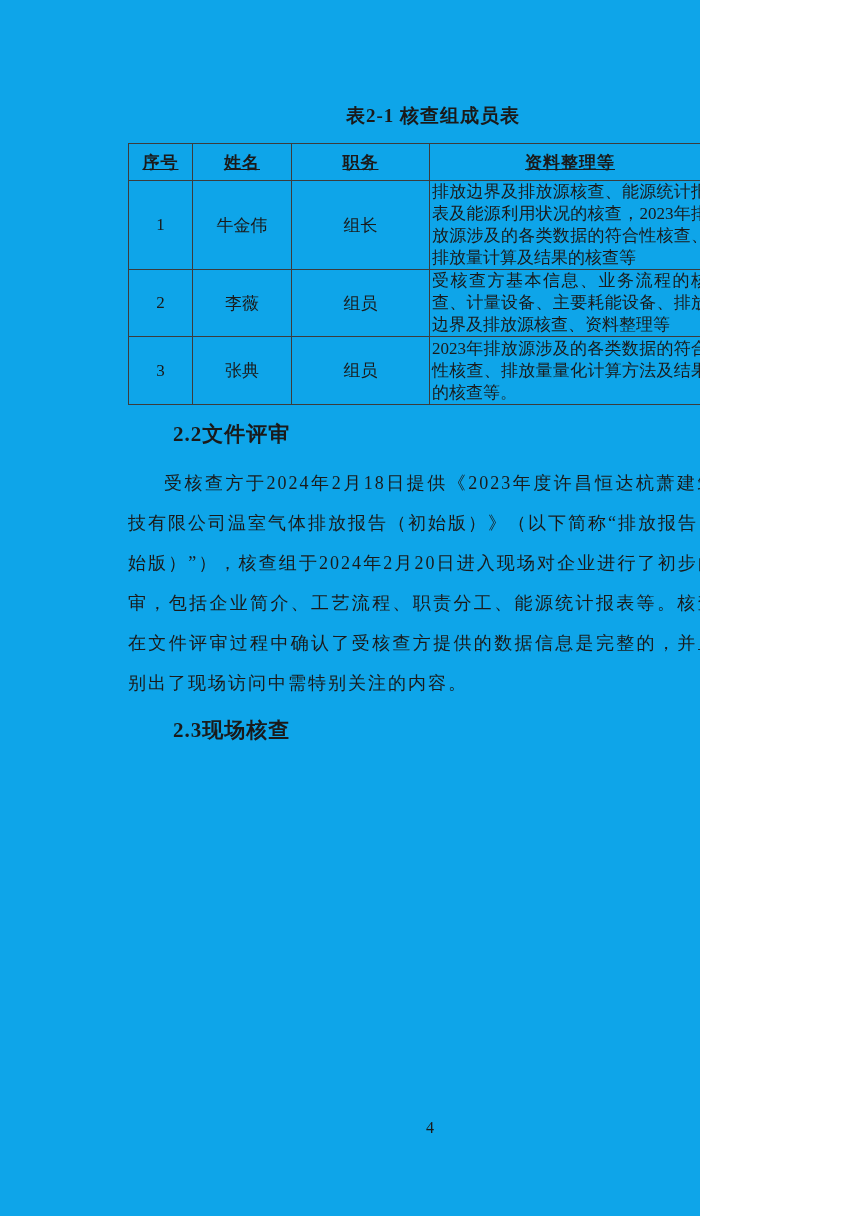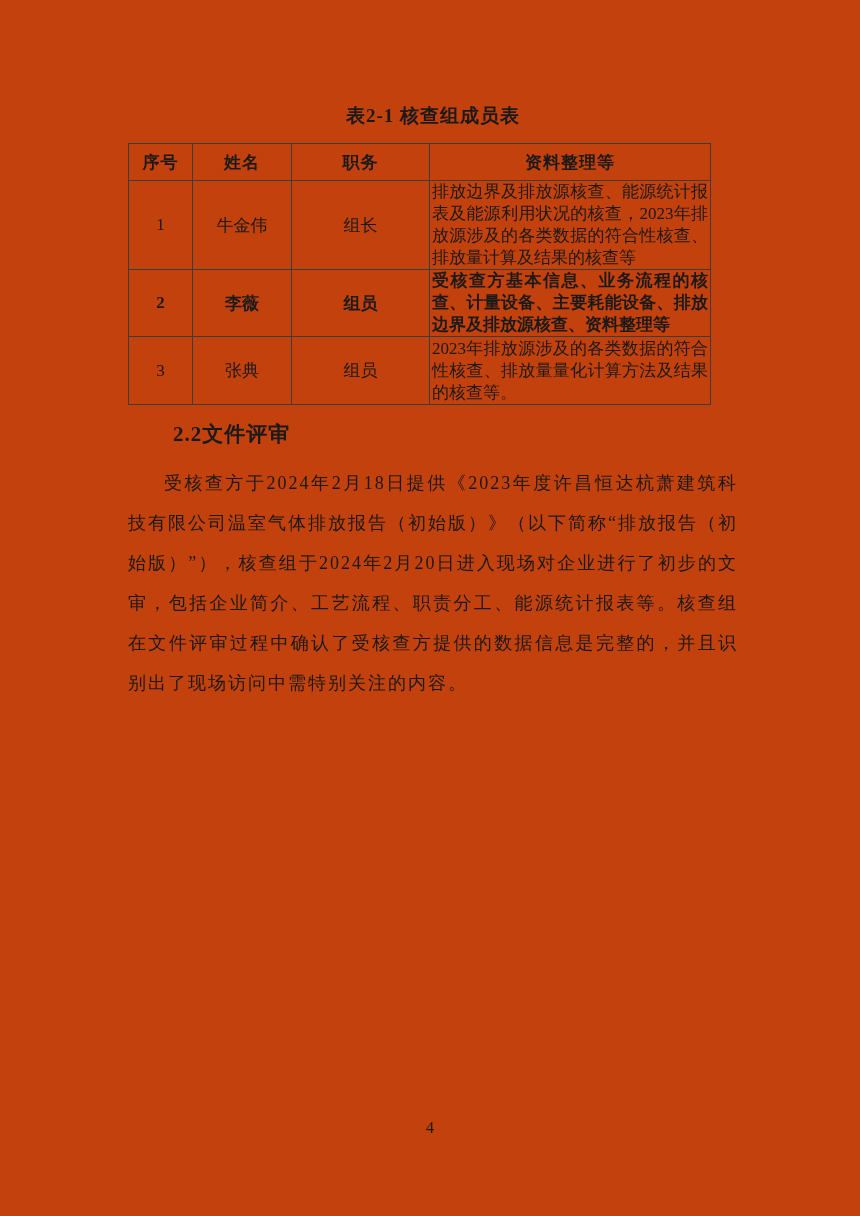--- a/index.html
+++ b/index.html
@@ -2,23 +2,23 @@
 <html><head>
 <meta charset="utf-8">
 <style>
   html, body {
     margin: 0;
     padding: 0;
     background: #ffffff;
   }
   .page {
     position: relative;
-    width: 860px;
+    width: 700px;
     height: 1216px;
-    background: #c2410c;
+    background: #0ea5e9;
     font-family: "Liberation Serif", "DejaVu Serif", serif;
     color: #1a1a1a;
     overflow: hidden;
   }
   .content {
     position: absolute;
     left: 128px;
     top: 104px;
     width: 610px;
   }
@@ -41,32 +41,33 @@
     border: 1.5px solid #3c3c3c;
     font-size: 17px;
     padding: 0 2px;
     vertical-align: middle;
   }
   table.team-table th {
     font-weight: bold;
     height: 36px;
     text-align: center;
     letter-spacing: 1px;
+    text-decoration: underline;
   }
   td.cell-center {
     text-align: center;
   }
   td.cell-duty {
     text-align: justify;
     text-justify: inter-character;
     line-height: 22px;
     padding: 2px 2px;
   }
   tr.row-1 td { height: 88px; }
-  tr.row-2 td { height: 64px; font-weight: bold; }
+  tr.row-2 td { height: 64px; }
   tr.row-3 td { height: 67px; }
   .section-heading {
     font-size: 21px;
     font-weight: bold;
     line-height: 30px;
     letter-spacing: 1px;
     margin: 14px 0 0 45px;
   }
   .body-paragraph {
     font-size: 18px;
@@ -140,18 +141,19 @@
           <td class="cell-duty">2023年排放源涉及的各类数据的符合性核查、排放量量化计算方法及结果的核查等。</td>
         </tr>
       </tbody>
     </table>
 
     <h2 class="section-heading">2.2文件评审</h2>
 
     <p class="body-paragraph first-after-heading">受核查方于2024年2月18日提供《2023年度许昌恒达杭萧建筑科技有限公司温室气体排放报告（初始版）》（以下简称“排放报告（初始版）”），核查组于2024年2月20日进入现场对企业进行了初步的文审，包括企业简介、工艺流程、职责分工、能源统计报表等。核查组在文件评审过程中确认了受核查方提供的数据信息是完整的，并且识别出了现场访问中需特别关注的内容。</p>
 
 
+    <h2 class="section-heading second">2.3现场核查</h2>
 
 
   </div>
 
   <div class="page-number">4</div>
 </div>
 
 </body></html>

